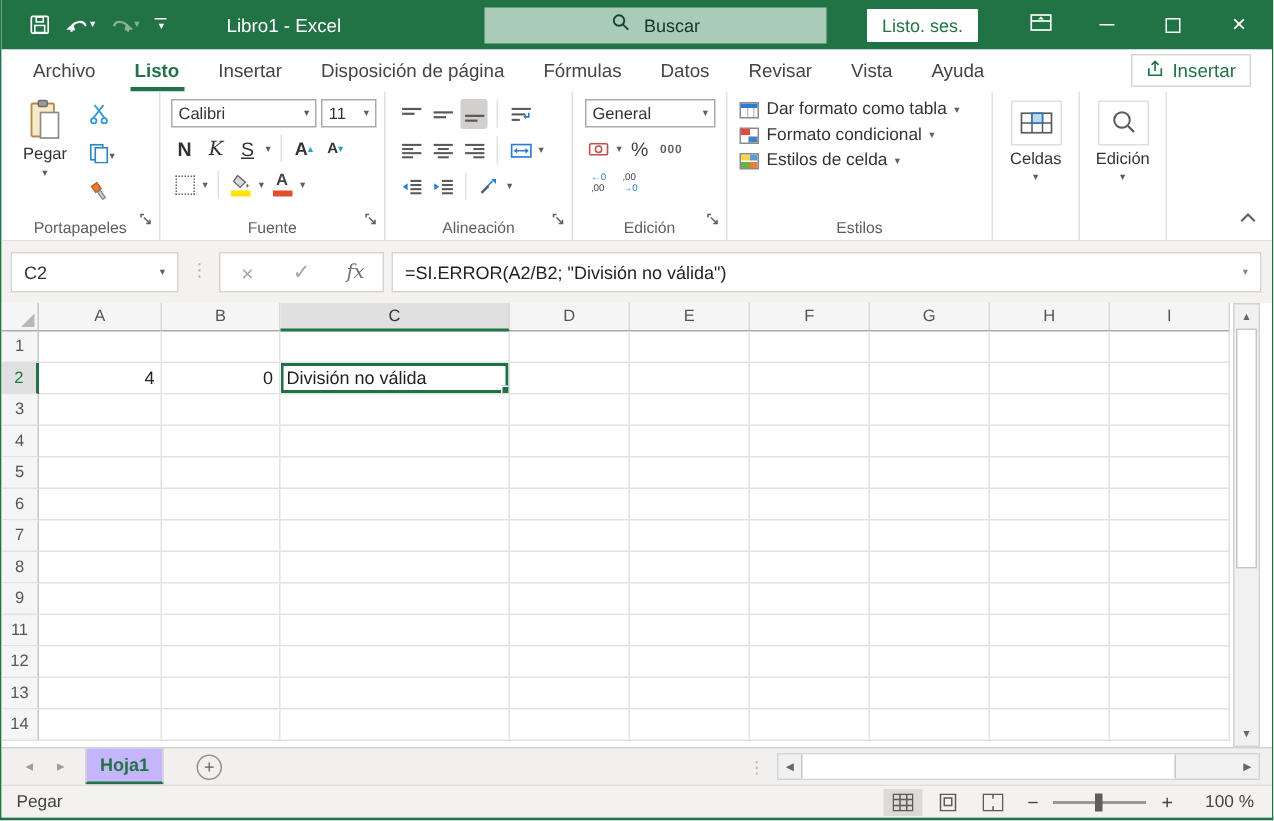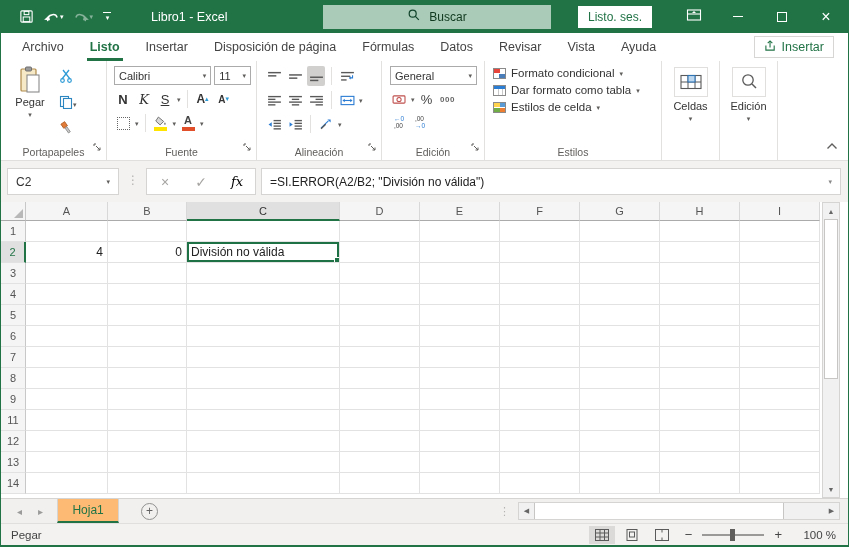--- a/index.html
+++ b/index.html
@@ -93,21 +93,21 @@
   .g-last { flex:1; border-right:none; }
   .collapse { position:absolute; right:10px; bottom:6px; }
 
   
   .fbar { position:absolute; left:0; top:161px; right:0; height:41px; background:#f3f2f1; }
   .namebox { position:absolute; left:6px; top:7px; width:112px; height:27px; background:#fff; border:1px solid #d6d4d2; display:flex; align-items:center; font-size:12px; color:#333; padding:0 8px; }
   .namebox .dd { margin-left:auto; }
   .fdots { position:absolute; left:126px; top:12px; color:#b5b3b1; font-size:12px; }
   .fbtns { position:absolute; left:145px; top:7px; width:110px; height:27px; background:#fff; border:1px solid #d6d4d2; display:flex; }
   .fbtn { flex:1; display:flex; align-items:center; justify-content:center; color:#a6a4a2; font-size:14px; }
-  .fx { color:#000000; font-family:"DejaVu Serif",serif; font-style:italic; font-size:13px; }
+  .fx { color:#737373; font-family:"DejaVu Serif",serif; font-style:italic; font-size:13px; }
   .ffield { position:absolute; left:260px; top:7px; right:7px; height:27px; background:#fff; border:1px solid #d6d4d2; display:flex; align-items:center; font-size:12px; color:#222; padding:0 8px; }
   .ffield .dd { margin-left:auto; color:#888; }
 
   
   .gridzone { position:absolute; left:0; top:202px; width:820px; height:296px; background:#fff; overflow:hidden; }
   .hdrrow { display:flex; height:19px; }
   .corner { width:25px; height:19px; background:#f5f5f5; border-right:1px solid #c8c8c8; border-bottom:1px solid #ababab; position:relative; flex:none; }
   .corner::after { content:""; position:absolute; right:2px; bottom:2px; width:0; height:0; border-bottom:9px solid #b8b8b8; border-left:9px solid transparent; }
   .ch { height:19px; background:#f5f5f5; border-right:1px solid #d8d8d8; border-bottom:1px solid #ababab; font-size:11px; color:#555; display:flex; align-items:center; justify-content:center; flex:none; }
   .ch.sel { background:#e0e0e0; border-bottom:2px solid #217346; color:#333; }
@@ -120,21 +120,21 @@
   .fillhandle { position:absolute; right:-1px; bottom:-1px; width:6px; height:6px; background:#1e7145; border:1px solid #fff; }
 
   
   .vscroll { position:absolute; left:821px; top:202px; width:18px; height:296px; background:#f1f1f1; border:1px solid #d6d4d2; display:flex; flex-direction:column; }
   .varrow { height:16px; display:flex; align-items:center; justify-content:center; color:#666; font-size:7px; flex:none; }
   .vthumb { margin:0 1px; height:160px; background:#fff; border:1px solid #c8c6c4; }
 
   
   .sheetbar { position:absolute; left:0; top:498px; right:0; height:25px; background:#f1f0ee; border-top:1px solid #d6d4d2; display:flex; align-items:stretch; }
   .navarrows { display:flex; align-items:center; gap:16px; padding:0 14px 0 16px; color:#9b9b9b; font-size:10px; }
-  .sheettab { width:62px; background:#fdba74; border-left:1px solid #d6d4d2; border-right:1px solid #d6d4d2; border-bottom:2px solid #217346; display:flex; align-items:center; justify-content:center; font-size:12px; font-weight:normal; color:#217346; }
+  .sheettab { width:52px; background:#c4b5fd; border-left:1px solid #d6d4d2; border-right:1px solid #d6d4d2; border-bottom:2px solid #217346; display:flex; align-items:center; justify-content:center; font-size:12px; font-weight:bold; color:#217346; }
   .addsheet { width:17px; height:17px; border:1px solid #919191; border-radius:50%; color:#616161; display:flex; align-items:center; justify-content:center; font-size:12px; margin:auto 0 auto 22px; }
   .sdots { margin-left:auto; color:#b5b3b1; font-size:11px; display:flex; align-items:center; }
   .hscroll { display:flex; align-items:center; margin:3px 8px 3px 8px; width:322px; background:#f1f1f1; border:1px solid #d6d4d2; }
   .harrow { width:15px; align-self:stretch; display:flex; align-items:center; justify-content:center; color:#666; font-size:7px; }
   .hthumb { width:250px; align-self:stretch; background:#fff; border-left:1px solid #c8c6c4; border-right:1px solid #c8c6c4; }
   .htrack { flex:1; }
 
   
   .statusbar { position:absolute; left:0; top:523px; right:0; height:22px; background:#f3f2f1; border-top:1px solid #e1dfdd; display:flex; align-items:center; font-size:11.5px; color:#444; }
   .statustext { padding-left:10px; }
@@ -490,27 +490,27 @@
         </div>
       </div>
       <div class="grplabel">Edición</div>
       <span class="launcher"><svg width="9" height="9" viewBox="0 0 9 9">
             <path d="M1 3 v-2 h2 M3 3 l4 4 M7 4.5 v2.5 h-2.5" fill="none" stroke="#605e5c" stroke-width="1"></path>
           </svg></span>
     </div>
 
     <div class="grp g-est">
       <div class="estrow">
+        <span class="gridic ic-table"></span>
+        <span>Dar formato como tabla</span>
+        <span class="dd">▾</span>
+      </div>
+      <div class="estrow">
         <span class="gridic ic-cond"></span>
         <span>Formato condicional</span>
-        <span class="dd">▾</span>
-      </div>
-      <div class="estrow">
-        <span class="gridic ic-table"></span>
-        <span>Dar formato como tabla</span>
         <span class="dd">▾</span>
       </div>
       <div class="estrow">
         <span class="gridic ic-styles"></span>
         <span>Estilos de celda</span>
         <span class="dd">▾</span>
       </div>
       <div class="grplabel">Estilos</div>
     </div>
 

